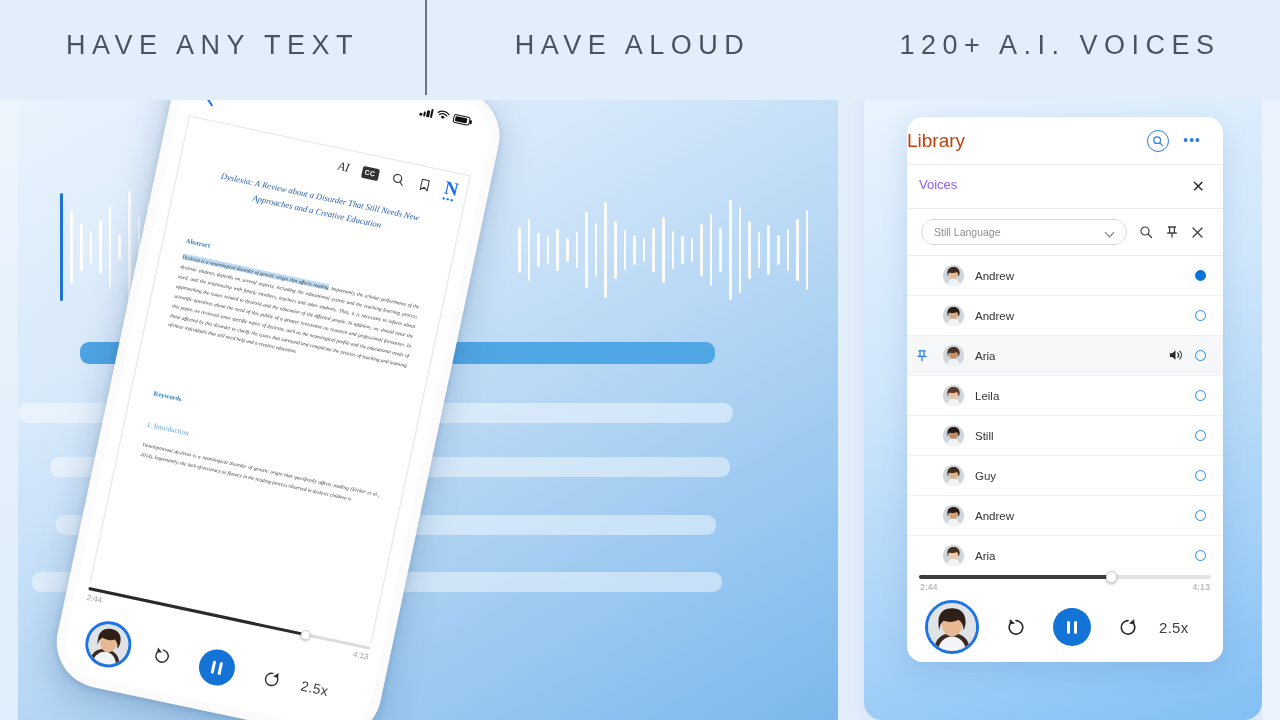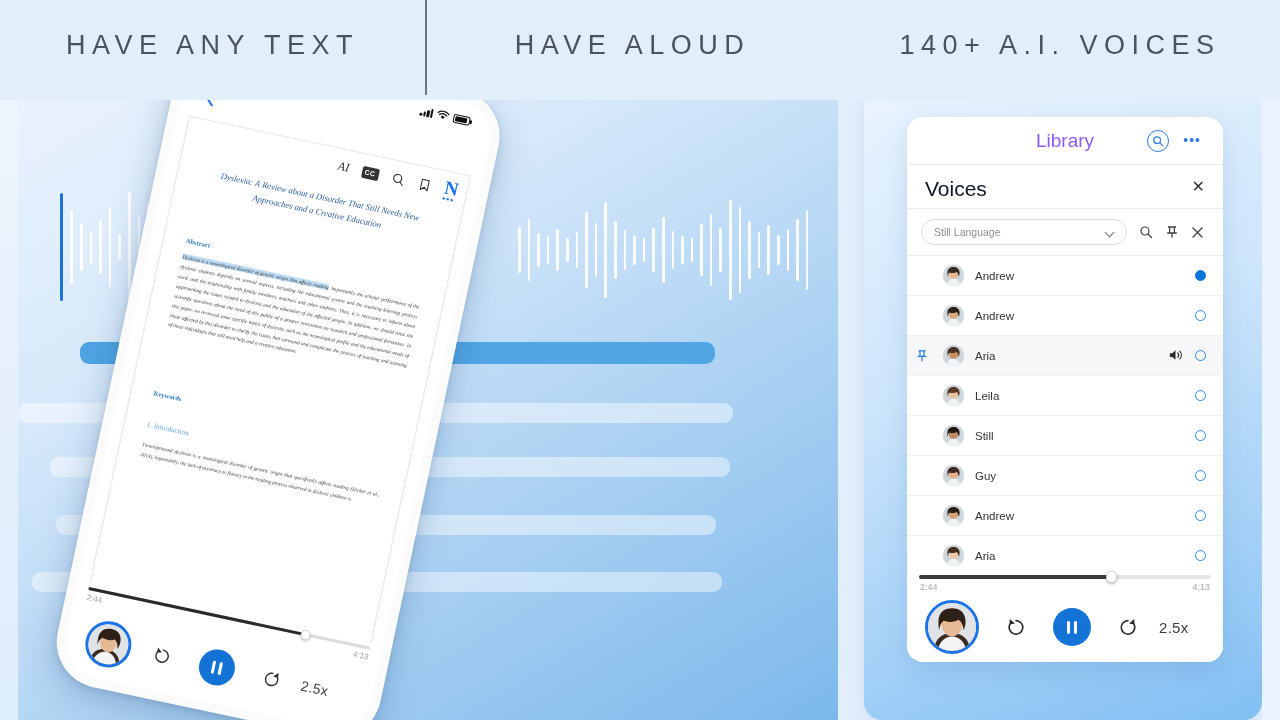--- a/index.html
+++ b/index.html
@@ -109,29 +109,29 @@
   .panel-right { position:absolute; left:864px; top:87px; width:398px; height:633px;
      border-radius:18px;
      background: linear-gradient(160deg,#eaf4fe 0%, #cfe6fb 40%, #a4d1f7 75%, #82bff4 100%);
      box-shadow: 0 4px 18px rgba(90,140,200,.12); }
   .panel-right-edge { position:absolute; left:1262px; top:87px; width:18px; height:633px;
      background:#e9f2fd; }
   .library { position:absolute; left:43px; top:30px; width:316px; height:545px;
      background:#fff; border-radius:16px; box-shadow:0 8px 26px rgba(60,110,170,.18);
      overflow:hidden; }
   .lib-head { height:48px; position:relative; border-bottom:1px solid #ececec; }
-  .lib-title { position:absolute; left:0; right:0; top:13px; text-align:center;
-     font-size:19px; color:#8b5cf6; font-weight:500; }
+  .lib-title { position:absolute; left:0; right:0; top:13px; text-align:left;
+     font-size:19px; color:#c2410c; font-weight:500; }
   .srch-circle { position:absolute; right:54px; top:13px; width:22px; height:22px;
      border:1.5px solid #2f7fe0; border-radius:50%; display:flex; align-items:center; justify-content:center; }
   .lib-dots { position:absolute; right:22px; top:20px; font-size:14px; color:#2f7fe0;
      letter-spacing:1px; line-height:6px; }
 
   .lib-sub { height:44px; position:relative; border-bottom:1px solid #ececec; }
-  .lib-sub-t { position:absolute; left:18px; top:12px; font-size:21px; color:#0f172a; }
+  .lib-sub-t { position:absolute; left:12px; top:12px; font-size:13px; color:#8b5cf6; }
   .lib-x { position:absolute; right:18px; top:12px; font-size:16px; color:#333; }
 
   .lib-filter { height:47px; position:relative; border-bottom:1px solid #ececec;
      display:flex; align-items:center; }
   .sel { margin-left:14px; width:206px; height:26px; border:1px solid #dcdcdc;
      border-radius:13px; position:relative; }
   .sel span { position:absolute; left:12px; top:6px; font-size:10.5px; color:#8b9096; }
   .chev { position:absolute; right:13px; top:9px; width:7px; height:7px;
      border-right:1.4px solid #6b7075; border-bottom:1.4px solid #6b7075; transform:rotate(45deg); }
   .fi { margin-left:12px; }
@@ -163,21 +163,21 @@
   .sr-ico { display:block; }
 </style>
 </head>
 <body>
 
 <div id="stage">
 
   <div class="headband">
     <div class="headline hl-left">HAVE ANY TEXT</div>
     <div class="headline hl-mid">HAVE ALOUD</div>
-    <div class="headline hl-right">140+ A.I. VOICES</div>
+    <div class="headline hl-right">120+ A.I. VOICES</div>
   </div>
   <div class="divider-v"></div>
 
   <div class="panel-left-edge"></div>
 
   <div class="panel-left">
 
     <div class="wave" style="left:42px; top:85px; height:150px;">
       <i class="accent" style="height:108px"></i>
       <i style="height:74px"></i>

